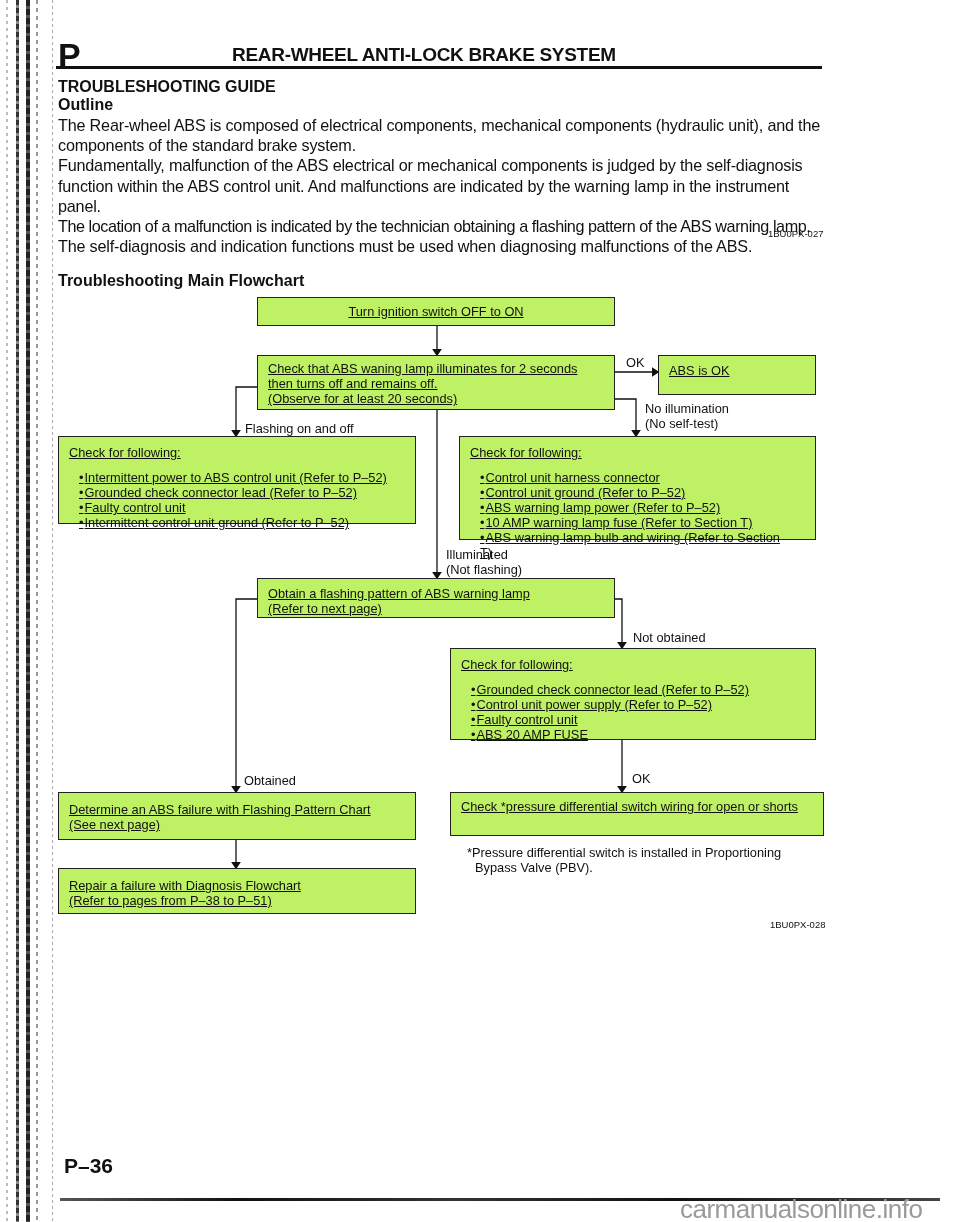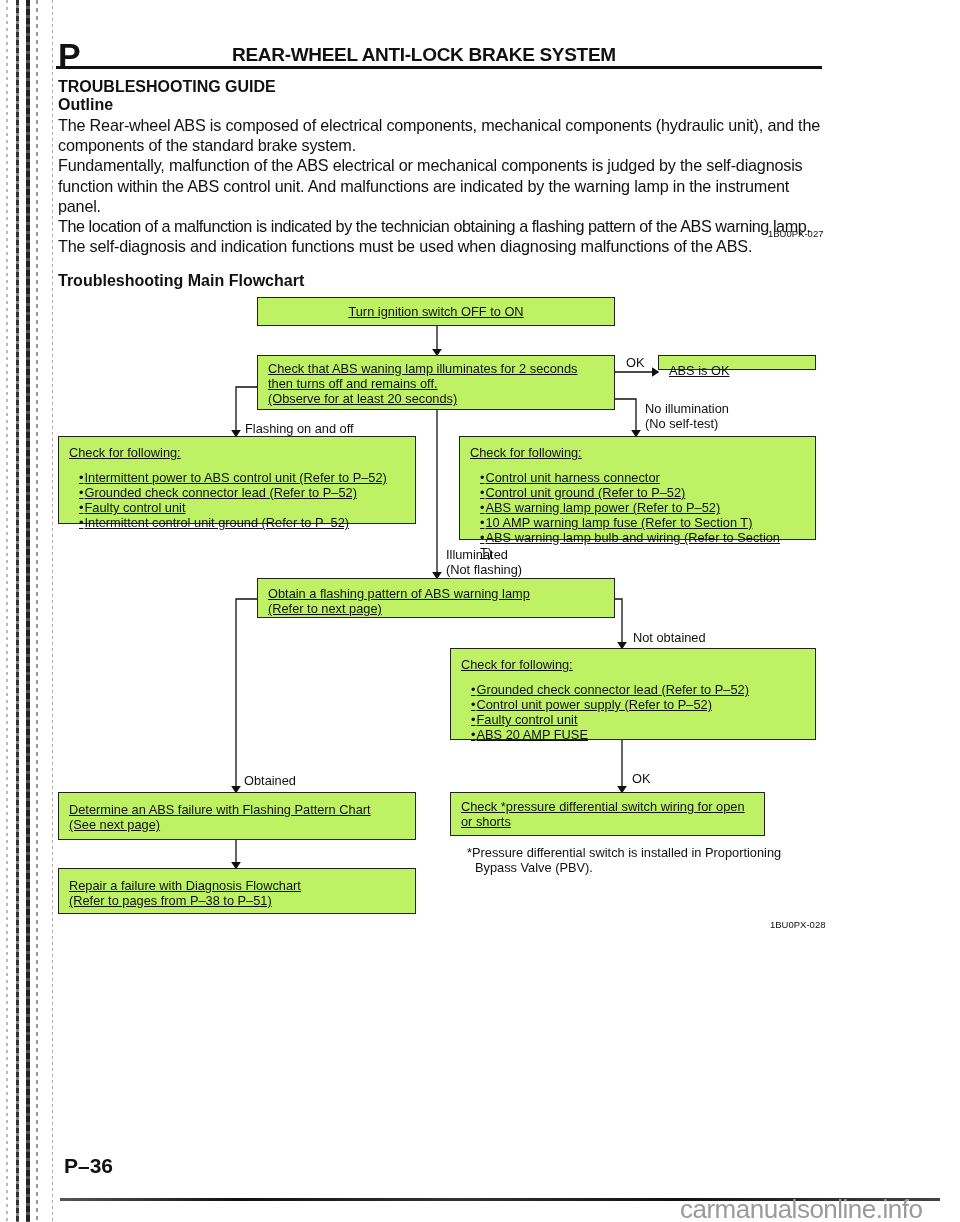--- a/index.html
+++ b/index.html
@@ -99,21 +99,21 @@
 </div>
 
 <div class="box" style="left:257px;top:355px;width:358px;height:55px;padding-top:5px;">
   <div>Check that ABS waning lamp illuminates for 2 seconds</div>
   <div>then turns off and remains off.</div>
   <div>(Observe for at least 20 seconds)</div>
 </div>
 
 <div class="lbl" style="left:626px;top:355px;">OK</div>
 
-<div class="box" style="left:658px;top:355px;width:158px;height:15px;padding-top:7px;">
+<div class="box" style="left:658px;top:355px;width:158px;height:40px;padding-top:7px;">
   <span>ABS is OK</span>
 </div>
 
 <div class="lbl" style="left:245px;top:421px;">Flashing on and off</div>
 <div class="lbl" style="left:645px;top:401px;">
   <div>No illumination</div>
   <div>(No self-test)</div>
 </div>
 
 <div class="box" style="left:58px;top:436px;width:358px;height:88px;padding-top:8px;">
@@ -160,21 +160,21 @@
 </div>
 
 <div class="lbl" style="left:244px;top:773px;">Obtained</div>
 <div class="lbl" style="left:632px;top:771px;">OK</div>
 
 <div class="box" style="left:58px;top:792px;width:358px;height:48px;padding-top:9px;">
   <div>Determine an ABS failure with Flashing Pattern Chart</div>
   <div>(See next page)</div>
 </div>
 
-<div class="box" style="left:450px;top:792px;width:315px;height:44px;">
+<div class="box" style="left:450px;top:792px;width:374px;height:44px;">
   <span>Check *pressure differential switch wiring for open or shorts</span>
 </div>
 
 <div class="abs note" style="left:467px;top:845px;">
   <div>*Pressure differential switch is installed in Proportioning</div>
   <div style="padding-left:8px;">Bypass Valve (PBV).</div>
 </div>
 
 <div class="box" style="left:58px;top:868px;width:358px;height:46px;padding-top:9px;">
   <div>Repair a failure with Diagnosis Flowchart</div>

